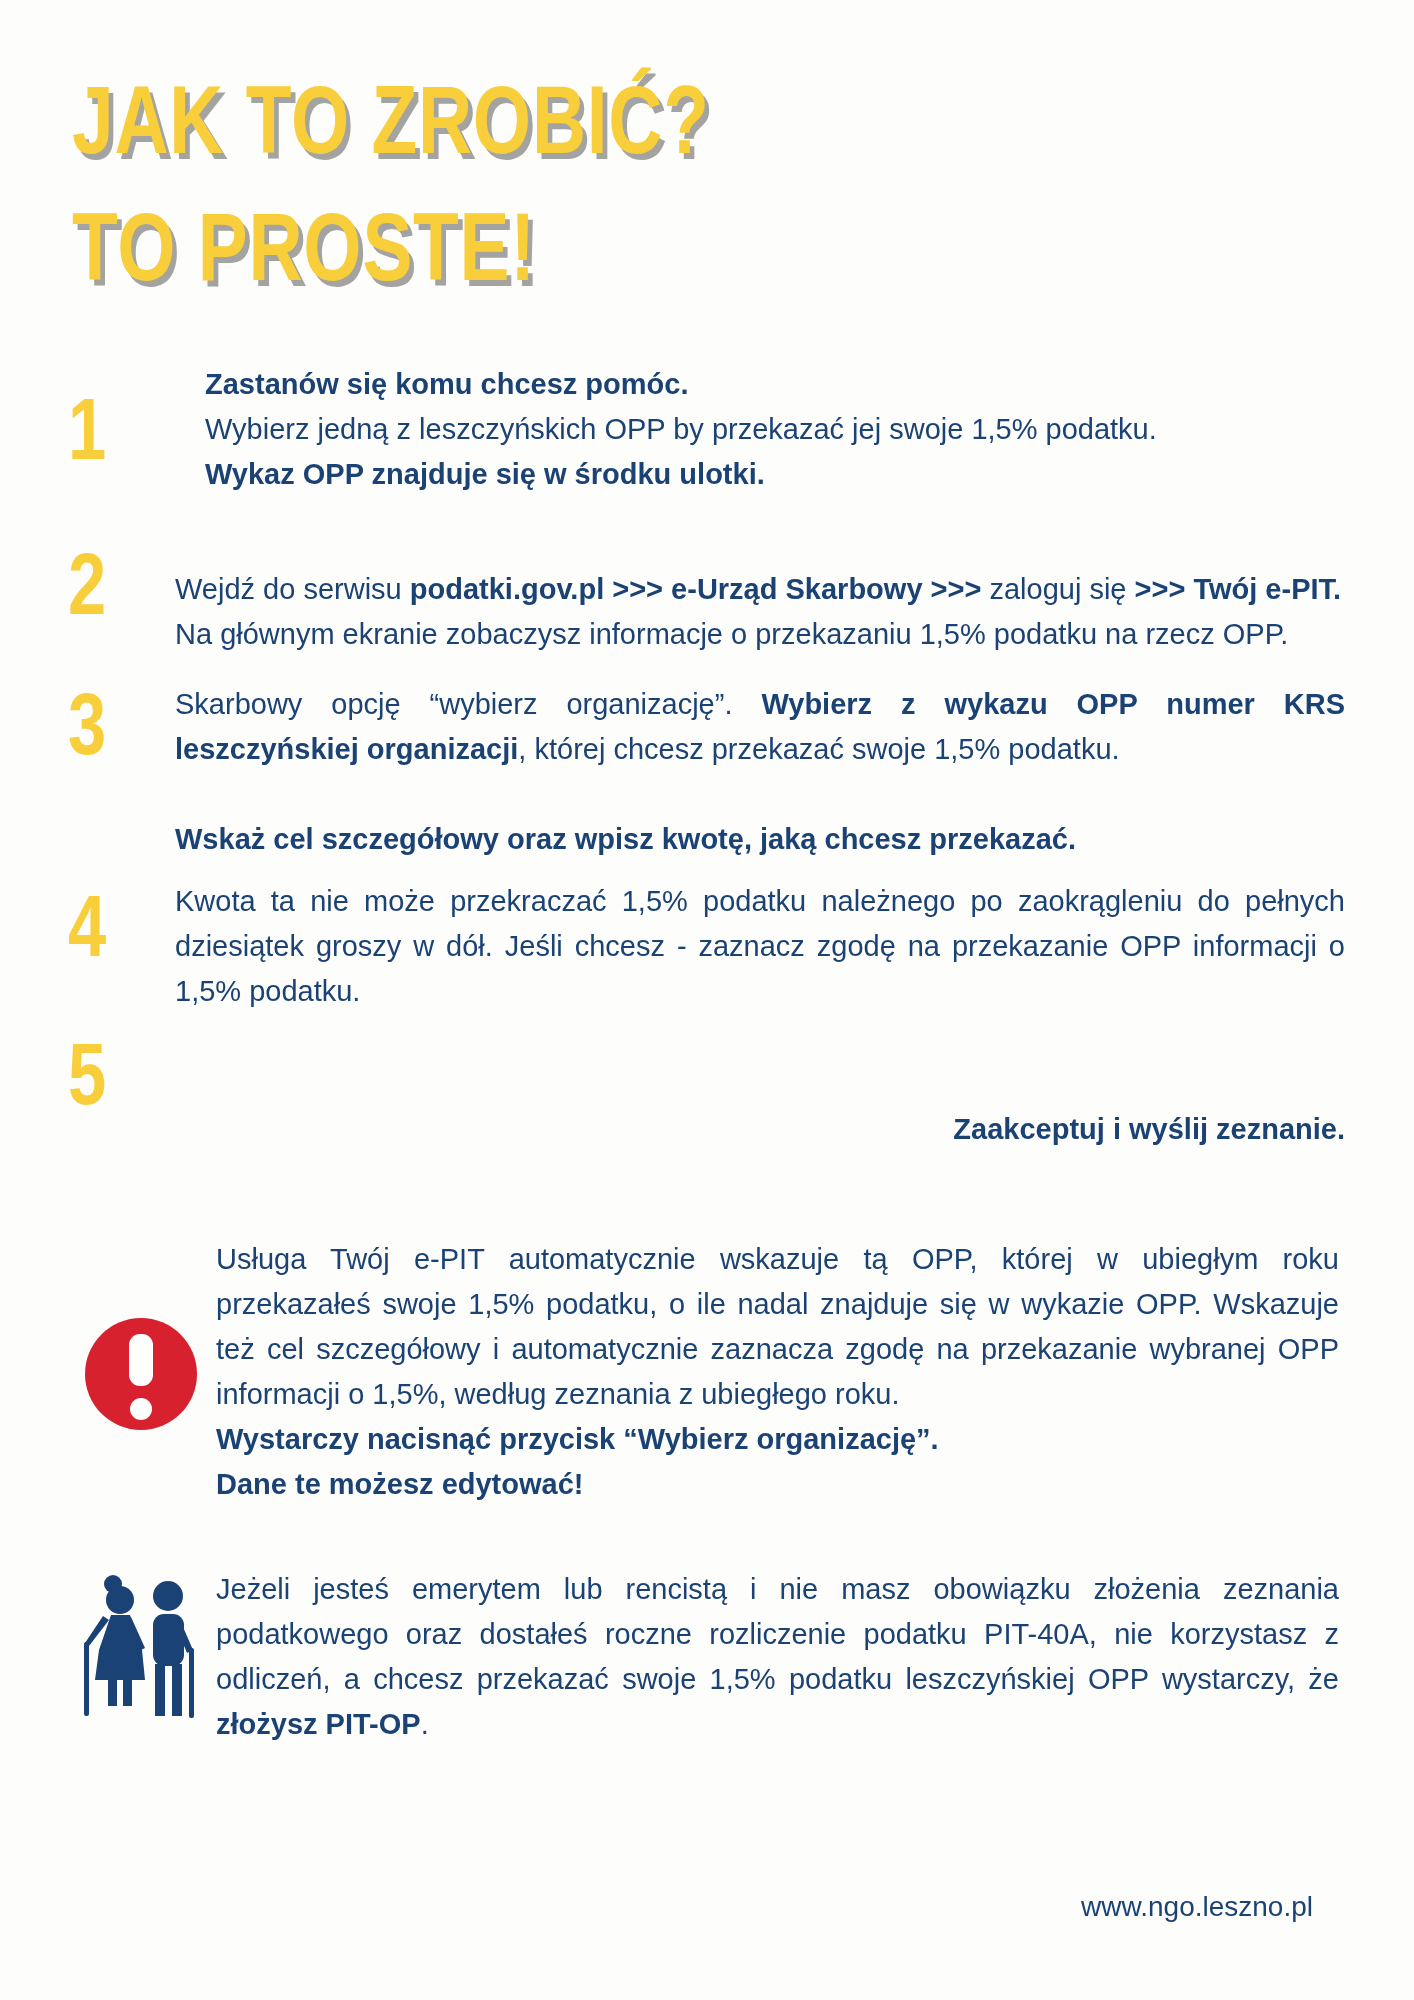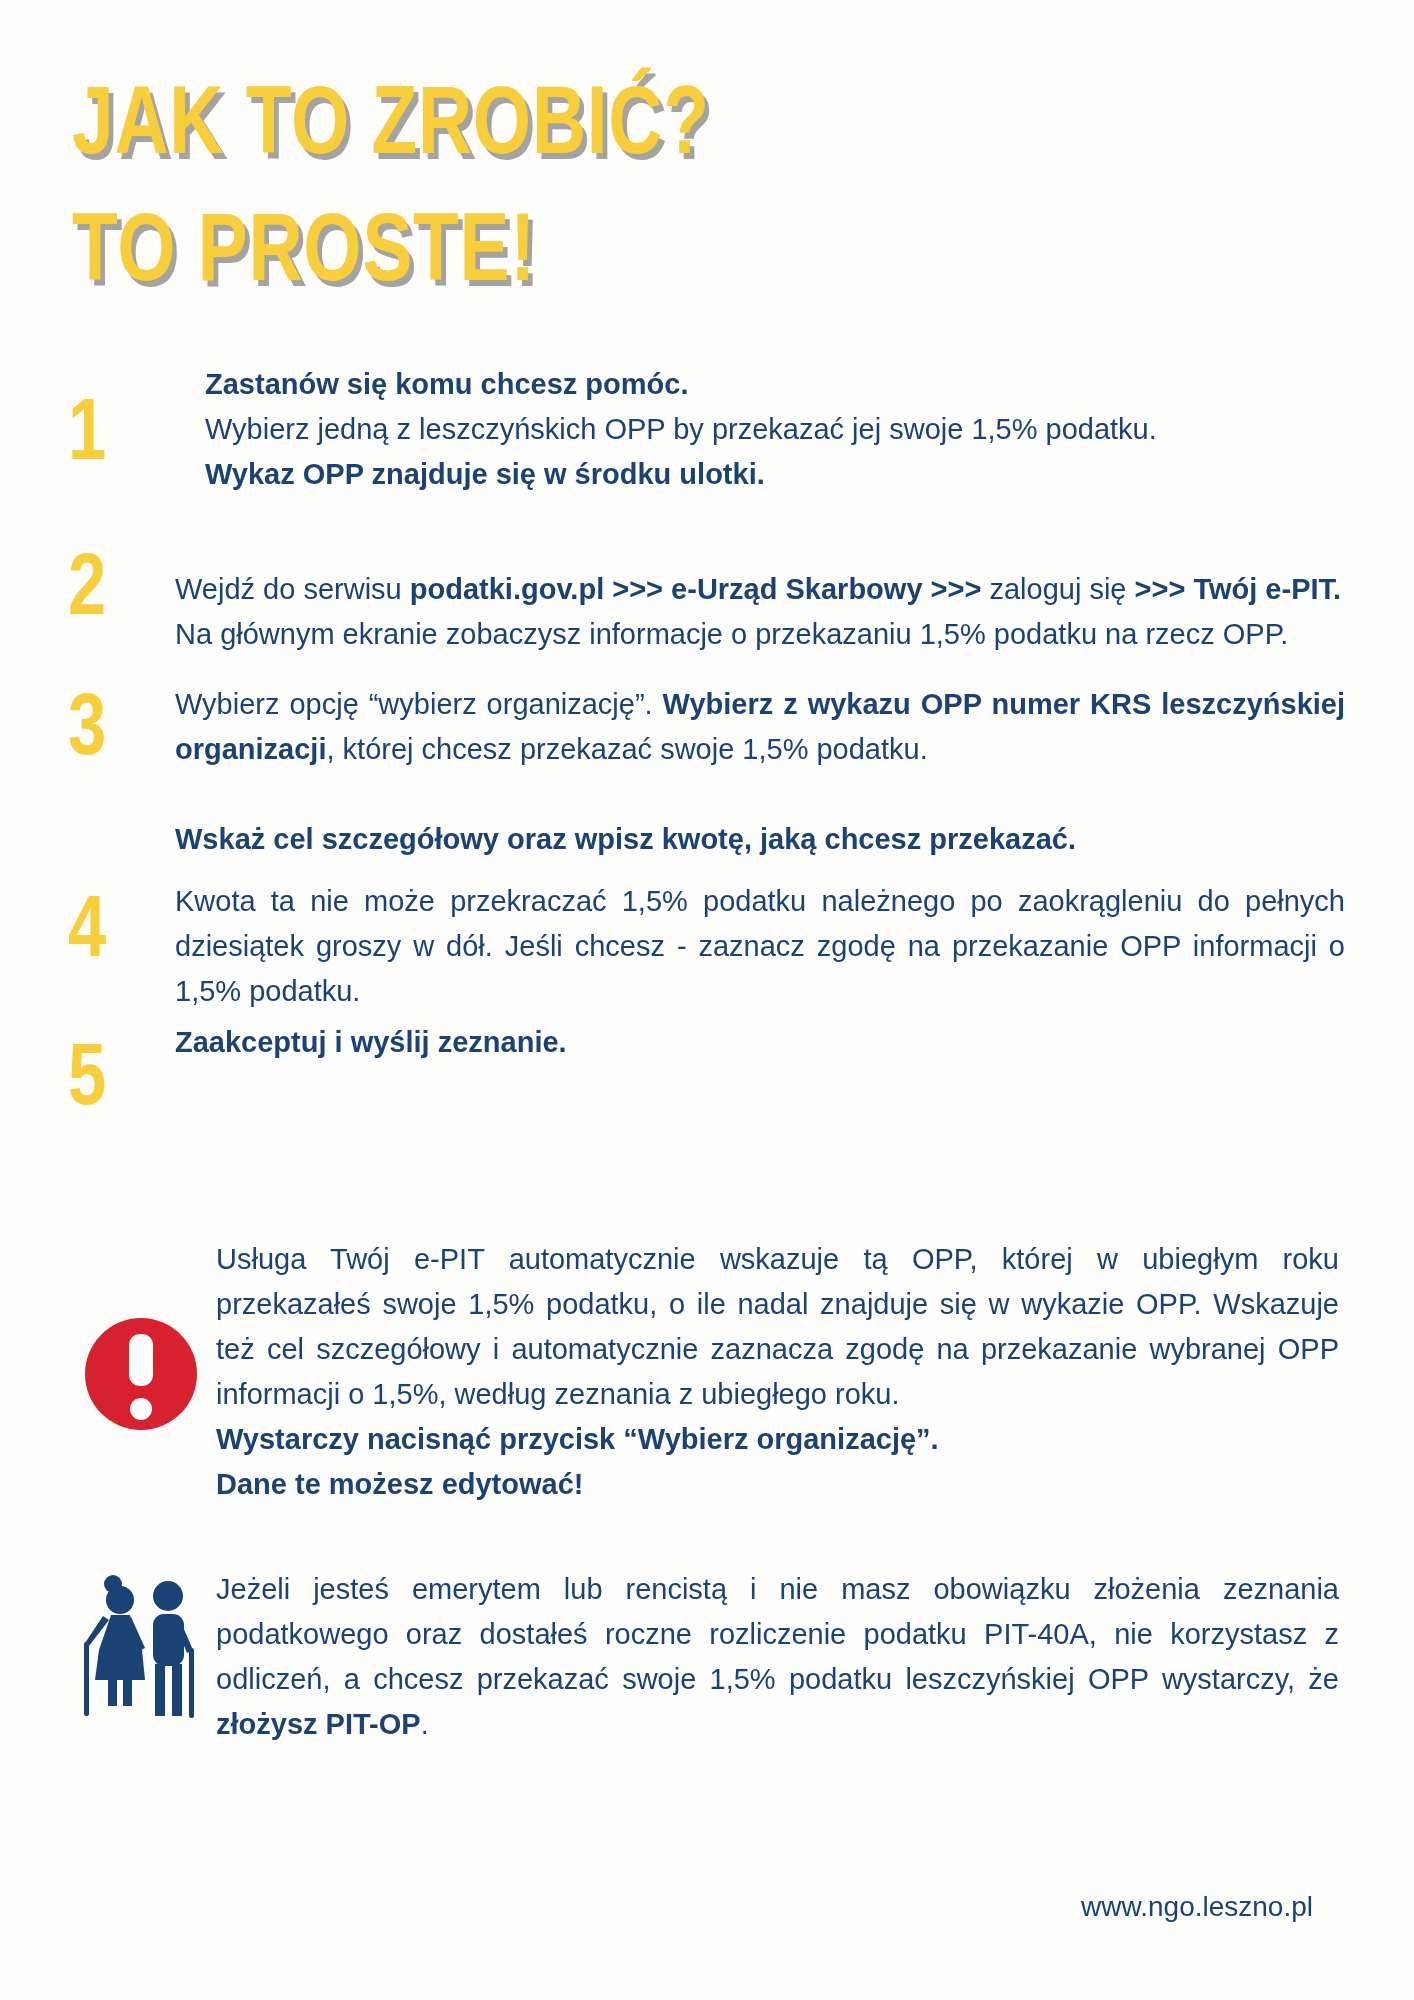--- a/index.html
+++ b/index.html
@@ -55,35 +55,35 @@
   </div>
   <div class="step-text" style="top:567px;">
     <div class="line"><span>Wejdź do serwisu </span><b>podatki.gov.pl &gt;&gt;&gt; e-Urząd Skarbowy &gt;&gt;&gt;</b><span> zaloguj się </span><b>&gt;&gt;&gt; Twój e-PIT.</b></div>
     <div class="line">Na głównym ekranie zobaczysz informacje o przekazaniu 1,5% podatku na rzecz OPP.</div>
   </div>
 
   <div class="step-num" style="top:680px;">
     <span class="condense">3</span>
   </div>
   <div class="step-text just" style="top:682px;">
-    <p><span>Wybierz opcję “wybierz organizację”. </span><b>Wybierz z wykazu OPP numer KRS leszczyńskiej organizacji</b><span>, której chcesz przekazać swoje 1,5% podatku.</span></p>
+    <p><span>Skarbowy opcję “wybierz organizację”. </span><b>Wybierz z wykazu OPP numer KRS leszczyńskiej organizacji</b><span>, której chcesz przekazać swoje 1,5% podatku.</span></p>
   </div>
 
   <div class="step-num" style="top:882px;">
     <span class="condense">4</span>
   </div>
   <div class="step-text" style="top:817px;">
     <div class="b">Wskaż cel szczegółowy oraz wpisz kwotę, jaką chcesz przekazać.</div>
     <p class="just" style="margin-top:17px;">Kwota ta nie może przekraczać 1,5% podatku należnego po zaokrągleniu do pełnych dziesiątek groszy w dół. Jeśli chcesz - zaznacz zgodę na przekazanie OPP informacji o 1,5% podatku.</p>
   </div>
 
   <div class="step-num" style="top:1030px;">
     <span class="condense">5</span>
   </div>
-  <div class="step-text" style="top:1020px;">
+  <div class="step-text" style="top:1107px;text-align:right;">
     <div class="line b">Zaakceptuj i wyślij zeznanie.</div>
   </div>
 
   <div class="icon-box" style="left:85px; top:1318px;">
     <svg width="112" height="112" viewBox="0 0 112 112" aria-hidden="true">
       <circle cx="56" cy="56" r="56" fill="#d7212e"></circle>
       <rect x="44" y="16" width="24" height="52" rx="11" fill="#ffffff"></rect>
       <circle cx="56" cy="91" r="11" fill="#ffffff"></circle>
     </svg>
   </div>

